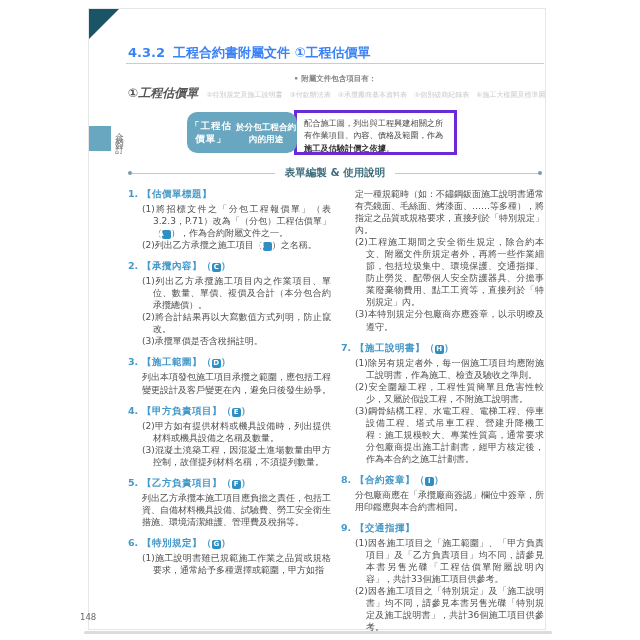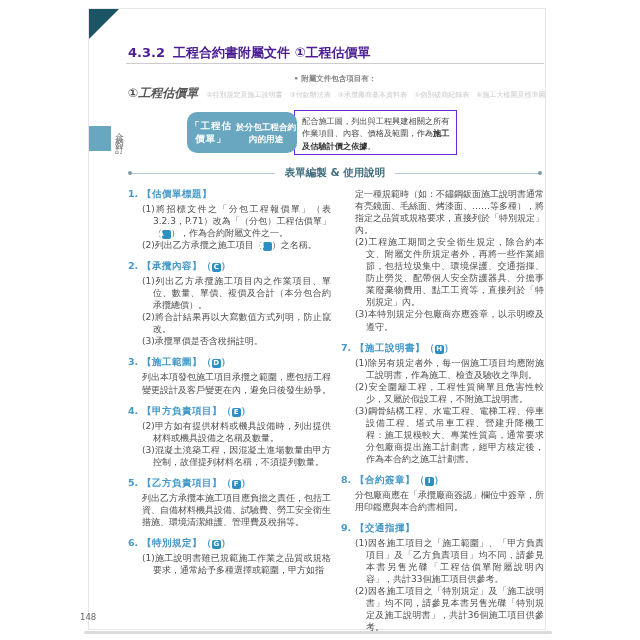--- a/index.html
+++ b/index.html
@@ -10,38 +10,38 @@
   .bottom-edge { position:absolute; left:84px; top:631px; width:468px; height:3px; background:#dcdcdc; border-radius:2px; }
 
   .corner-triangle { position:absolute; left:89px; top:9px; width:0; height:0;
     border-top:30px solid #1b5565; border-right:30px solid transparent; }
 
   .side-tab { position:absolute; left:89px; top:126px; }
   .side-tab .sq { width:22px; height:25px; background:#68a7bf; }
   .side-tab .vlabel { position:absolute; left:25px; top:0; writing-mode:vertical-rl;
     font-size:8.5px; color:#6b6b6b; letter-spacing:4px; }
 
-  .header { position:absolute; left:128px; top:42px; width:414px; color:#4c1d95; }
+  .header { position:absolute; left:128px; top:42px; width:414px; color:#3b82f6; }
   .header .num { font-weight:bold; font-size:13px; margin-right:8px; }
   .header .title { font-weight:bold; font-size:13px; }
   .header-rule { position:absolute; left:126px; top:63px; width:418px; height:1px; background:#cccccc; }
 
   .note-bullet { position:absolute; left:128px; top:74px; width:414px; text-align:center;
     font-size:7.5px; color:#8a8a8a;font-weight:bold; }
   .note-line { position:absolute; left:128px; top:85px; width:414px; font-size:7px; white-space:nowrap; }
   .note-line .hl { color:#555; font-size:12px; font-weight:bold; margin-right:8px;font-style:italic; }
   .note-line .rest { color:#c9c9c9; }
 
   .purpose-blue { position:absolute; left:187px; top:112px; width:110px; height:41px;
     background:#68a7bf; border-radius:10px; color:#ffffff; display:flex; flex-direction:row;
     align-items:center; justify-content:center; text-align:center; z-index:2; }
   .purpose-blue .l1 { font-size:9.5px; font-weight:bold; letter-spacing:1px; }
   .purpose-blue .l2 { font-size:8.6px; font-weight:bold; margin-top:2px; }
   .purpose-desc { position:absolute; left:294px; top:110px; width:163px; height:45px;
-    border:1px solid #6d28d9; background:#fff; padding:4px 5px 3px 7px;
+    border:3px solid #6d28d9; background:#fff; padding:4px 5px 3px 7px;
     font-size:8.2px; color:#4a4a4a; line-height:1.5; }
   .purpose-desc b { color:#333; }
 
   .section-title-row { position:absolute; left:128px; top:166px; width:414px;
     display:flex; align-items:center; }
   .section-title-row .dot { width:4px; height:4px; border-radius:50%; background:#7d9aa6; }
   .section-title-row .line { flex:1; height:1px; background:#b9cdd6; }
   .section-title-row .txt { padding:0 10px; font-size:10.5px; font-weight:bold; color:#3f6e7d; }
 
   .columns { position:absolute; left:128px; top:188px; width:416px; display:flex; gap:10px; }

